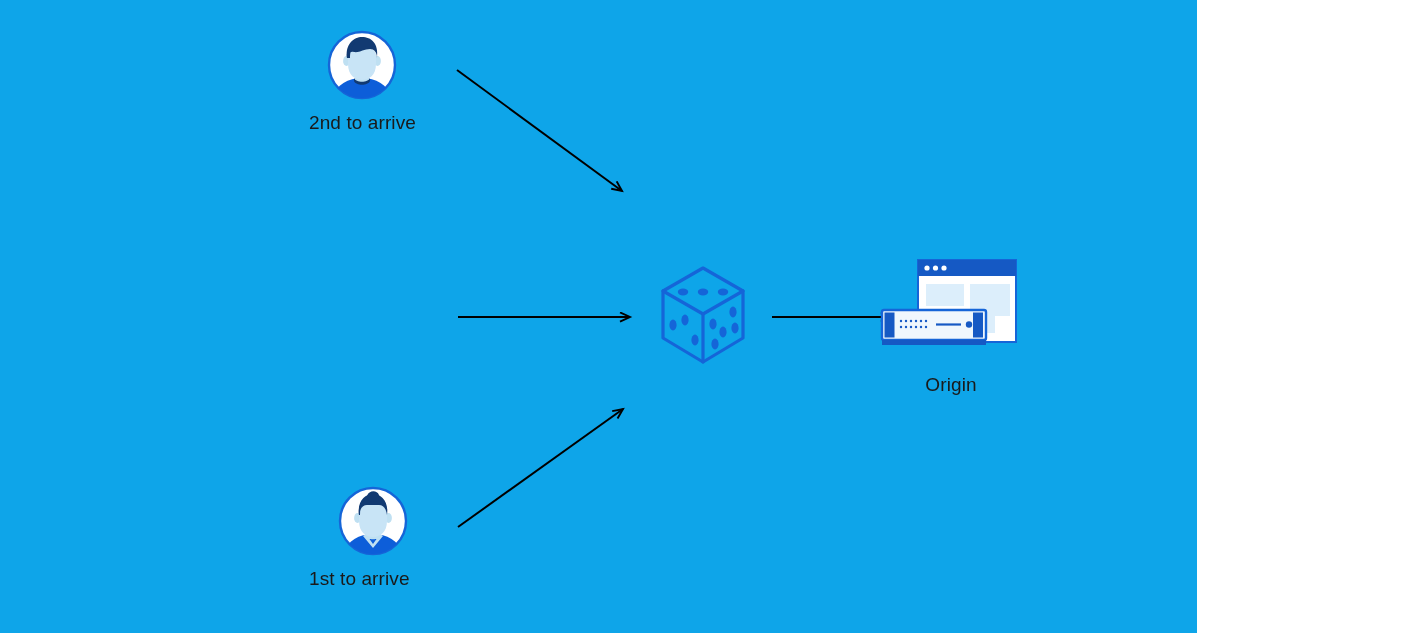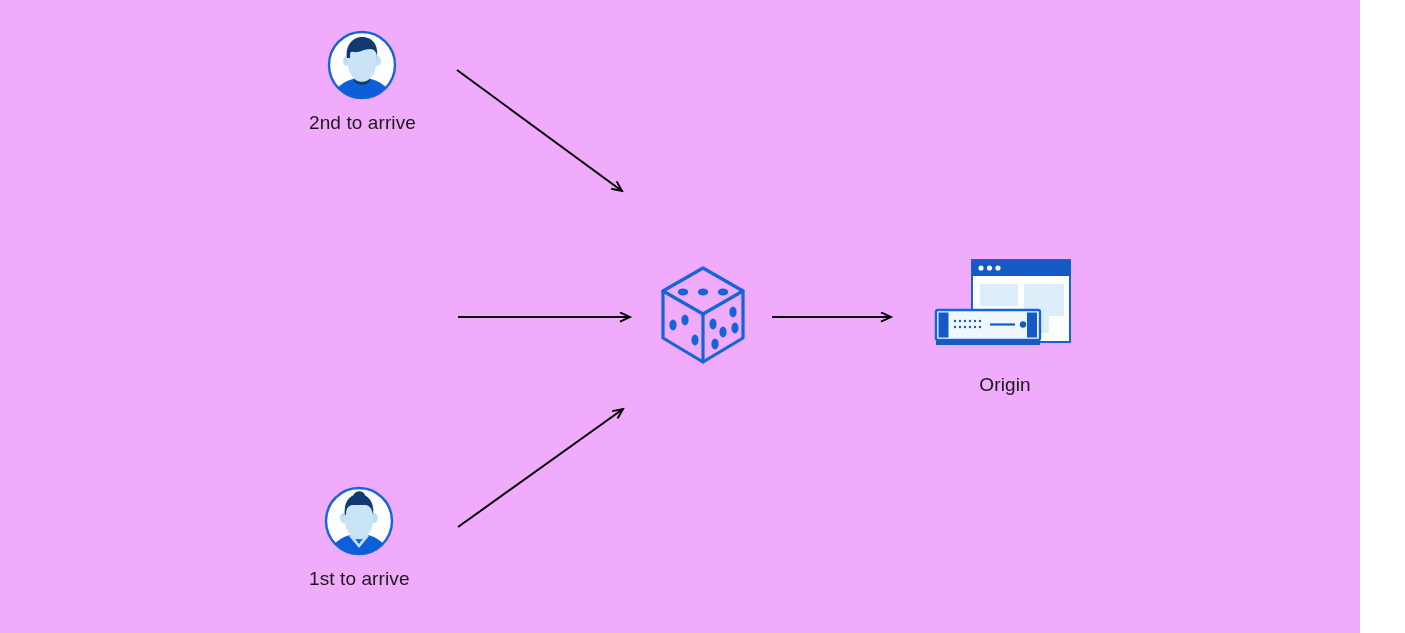--- a/index.html
+++ b/index.html
@@ -6,23 +6,23 @@
   html, body {
     margin: 0;
     padding: 0;
     background: #ffffff;
   }
   body {
     font-family: "Liberation Sans", sans-serif;
   }
   #canvas {
     position: relative;
-    width: 1360px;
+    width: 1197px;
     height: 633px;
-    background: #f0abfc;
+    background: #0ea5e9;
     overflow: hidden;
   }
   .node {
     position: absolute;
     display: flex;
     flex-direction: column;
     align-items: center;
   }
   .node-label {
     margin-top: 10px;
@@ -39,23 +39,23 @@
     position: absolute;
     left: 0;
     top: 0;
     width: 1405px;
     height: 633px;
     pointer-events: none;
   }
   
   #client-2nd { left: 309px; top: 28px; }
   #client-3rd { left: 309px; top: 254px; }
-  #client-1st { left: 309px; top: 484px; }
+  #client-1st { left: 309px; top: 484px; align-items: flex-end; }
   #dice-node  { left: 655px; top: 262px; }
-  #origin-node{ left: 930px; top: 254px; }
+  #origin-node{ left: 876px; top: 254px; }
 </style>
 </head>
 <body>
 
 <div id="canvas">
 
   <svg class="arrow-layer" viewBox="0 0 1405 633" width="1405" height="633">
     <defs>
       <marker id="ah" markerWidth="14" markerHeight="14" refX="11" refY="5.2" orient="auto" markerUnits="userSpaceOnUse">
         <path d="M1,0.6 L11,5.2 L1,9.8" fill="none" stroke="#000000" stroke-width="1.9" stroke-linecap="butt" stroke-linejoin="miter"></path>

